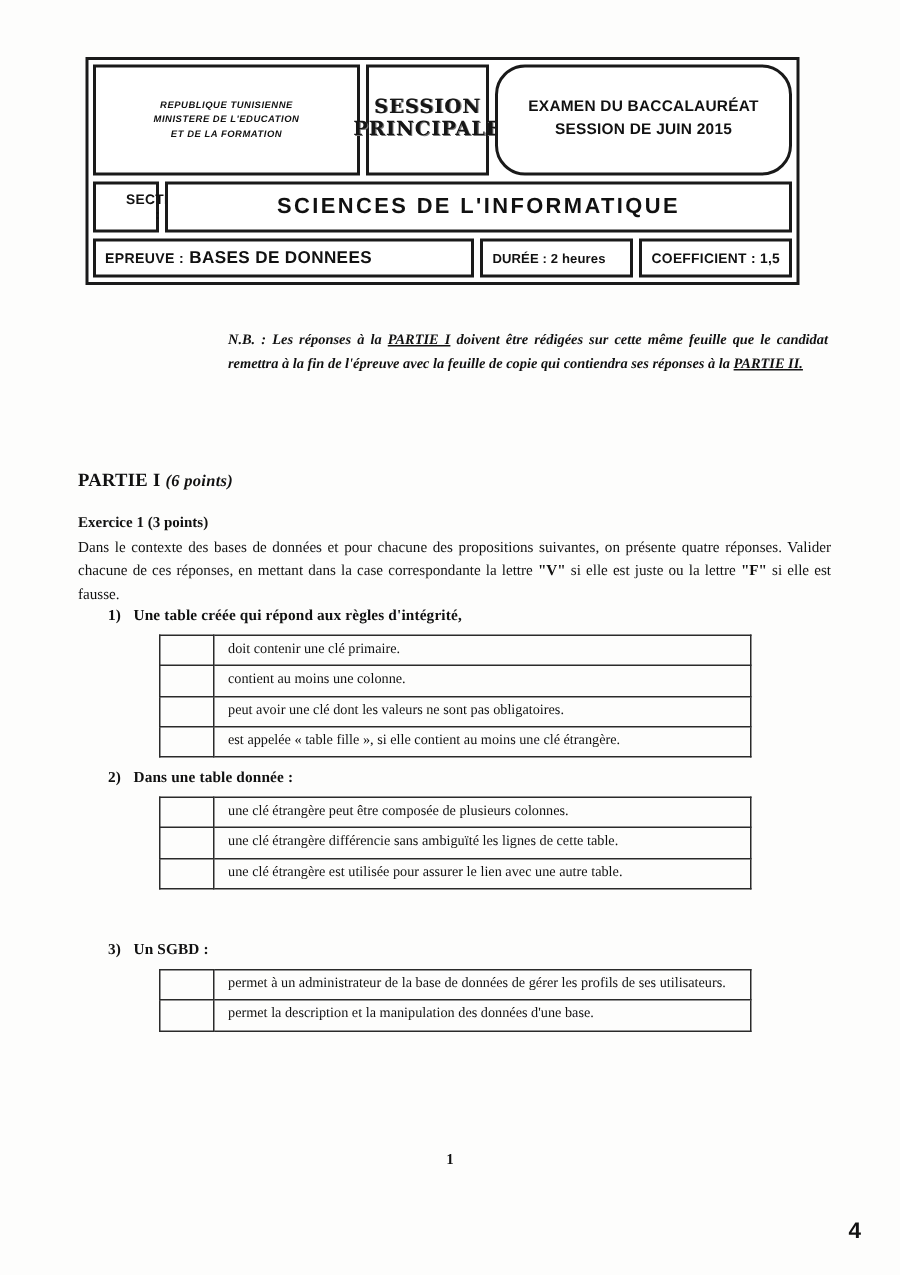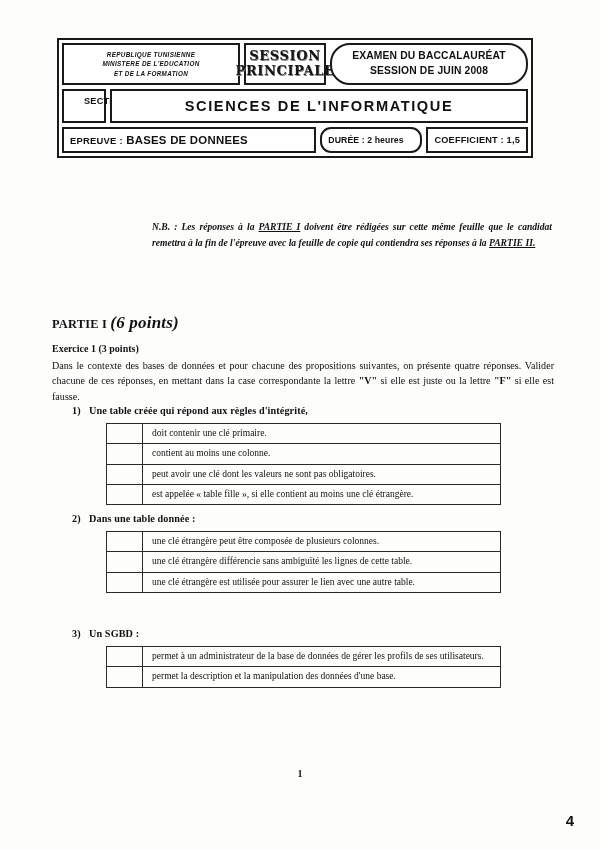--- a/index.html
+++ b/index.html
@@ -74,21 +74,21 @@
     font-size: 13px;
     font-weight: bold;
     line-height: 1.14;
     letter-spacing: 0.6px;
     color: #161616;
     text-shadow: 0.7px 0.6px 0 #7a7a7a;
   }
 
   .cell-exam {
     flex: 1;
-    padding: 4px 2px;
+    padding: 20px 2px;
     border-radius: 20px;
   }
   .cell-exam .line {
     font-size: 10.3px;
     font-weight: bold;
     line-height: 1.45;
     letter-spacing: 0.15px;
   }
 
   .cell-section-label {
@@ -122,21 +122,20 @@
     font-weight: bold;
     letter-spacing: 0.25px;
     white-space: nowrap;
   }
   .cell-epreuve .line .lbl { font-size: 9.4px; }
 
   .cell-duree {
     width: 110px;
     padding: 5px 6px;
     align-items: flex-start;
-    border-radius: 11px;
   }
   .cell-duree .line {
     font-size: 8.7px;
     font-weight: bold;
     letter-spacing: 0.1px;
     white-space: nowrap;
   }
 
   .cell-coef {
     flex: 1;
@@ -170,21 +169,21 @@
   .partie-title {
     position: absolute;
     left: 52px;
     top: 313px;
     font-size: 12.4px;
     font-weight: bold;
     letter-spacing: 0.2px;
   }
   .partie-title .pts {
     font-style: italic;
-    font-size: 17px;
+    font-size: 11px;
   }
 
   .exercice-title {
     position: absolute;
     left: 52px;
     top: 343px;
     font-size: 10px;
     font-weight: bold;
   }
   .exercice-title .pts { }
@@ -265,21 +264,21 @@
         <div class="line">REPUBLIQUE TUNISIENNE</div>
         <div class="line">MINISTERE DE L'EDUCATION</div>
         <div class="line">ET DE LA FORMATION</div>
       </div>
       <div class="hdr-cell cell-session">
         <div class="line">SESSION</div>
         <div class="line">PRINCIPALE</div>
       </div>
       <div class="hdr-cell cell-exam">
         <div class="line">EXAMEN DU BACCALAURÉAT</div>
-        <div class="line">SESSION DE JUIN 2008</div>
+        <div class="line">SESSION DE JUIN 2015</div>
       </div>
     </div>
 
     <div class="hdr-row">
       <div class="hdr-cell cell-section-label">
         <div class="line">SECTION :</div>
       </div>
       <div class="hdr-cell cell-section-value">
         <div class="line">SCIENCES DE L'INFORMATIQUE</div>
       </div>

